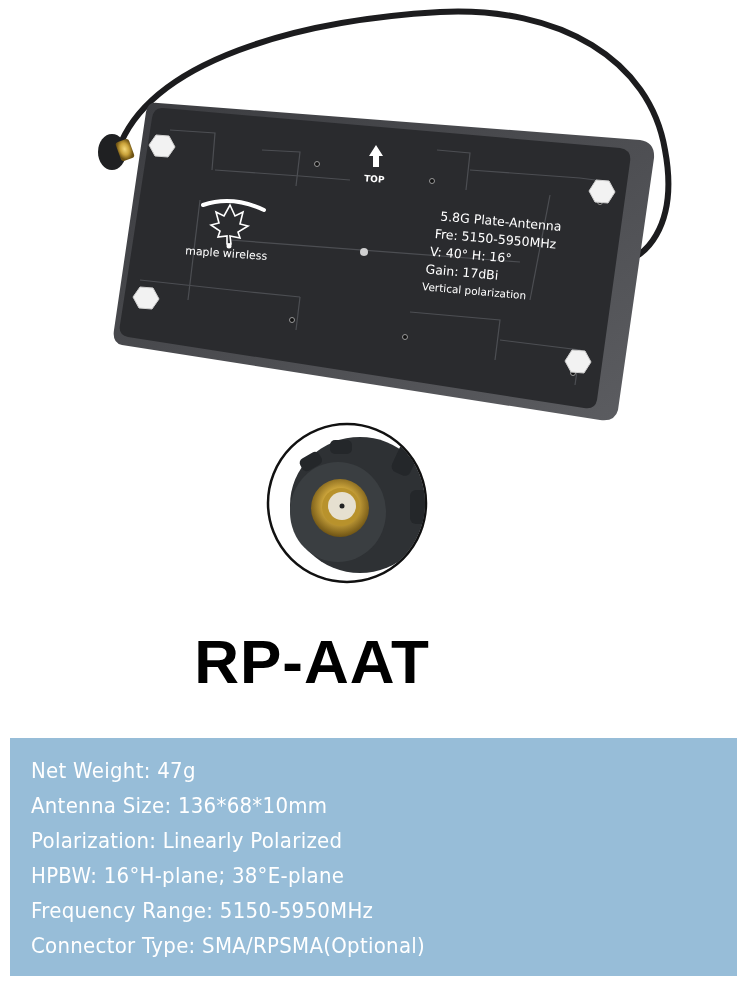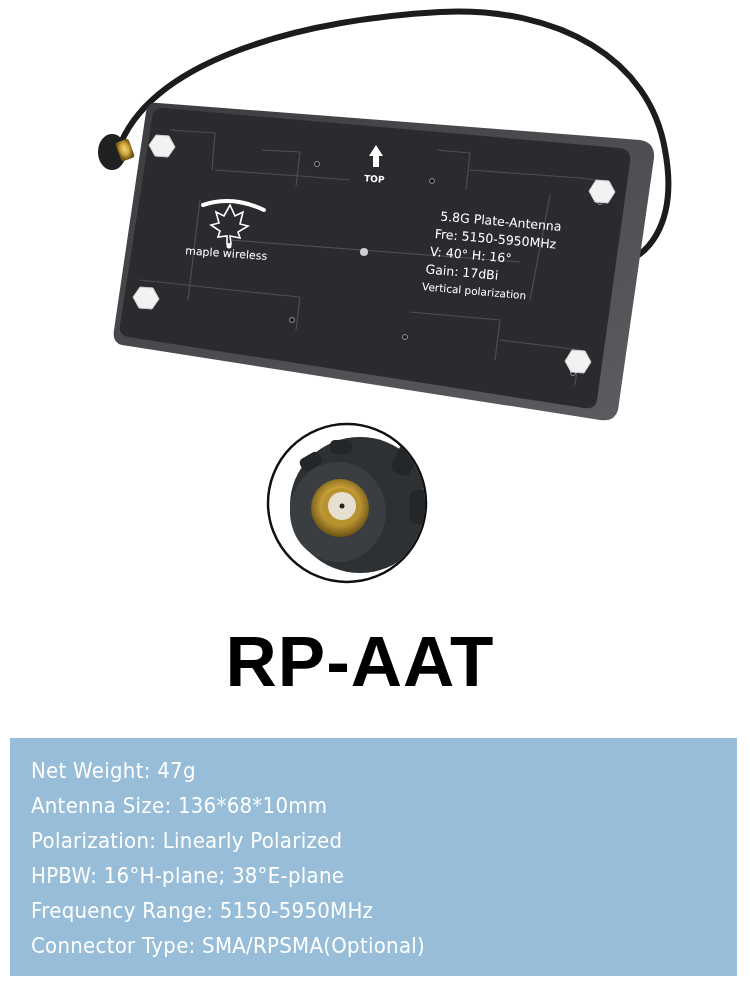--- a/index.html
+++ b/index.html
@@ -25,25 +25,24 @@
       display: block;
     }
     .model-title {
       position: absolute;
       left: 0;
       top: 612px;
       width: 624px;
       text-align: center;
       font-family: "Liberation Sans", sans-serif;
       font-weight: bold;
-      font-size: 71px;
+      font-size: 62px;
       line-height: 100px;
       color: #000000;
       letter-spacing: 1px;
-      margin-left: 48px;
     }
     .spec-panel {
       position: absolute;
       left: 10px;
       top: 738px;
       width: 727px;
       height: 238px;
       background: #97bdd8;
       box-sizing: border-box;
       padding: 15px 16px 0 21px;

